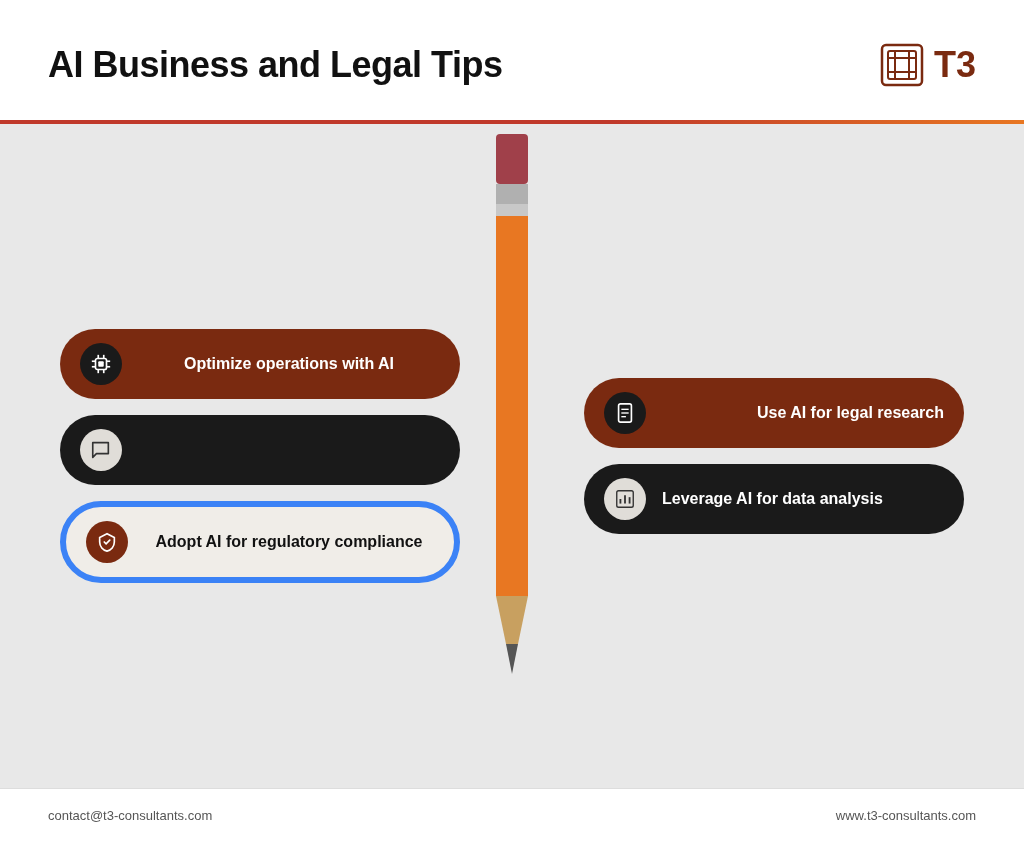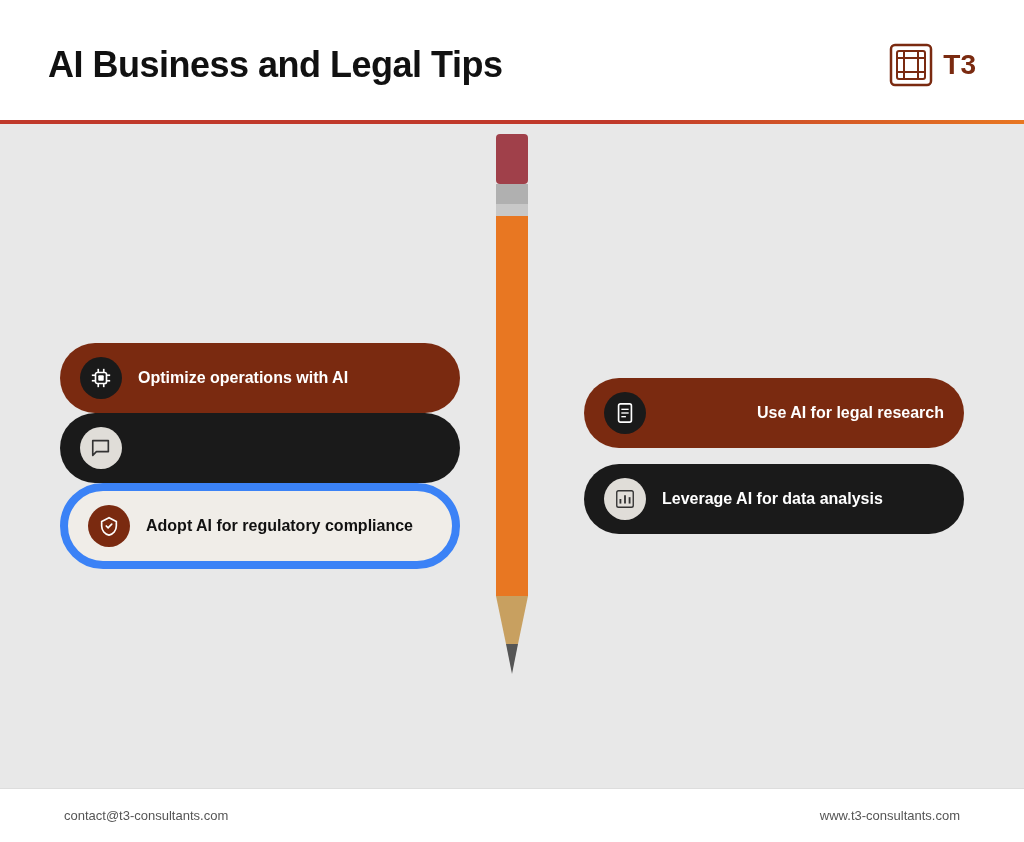--- a/index.html
+++ b/index.html
@@ -29,21 +29,21 @@
     .logo-area {
       display: flex;
       align-items: center;
       gap: 10px;
     }
     .logo-icon {
       width: 44px;
       height: 44px;
     }
     .logo-text {
-      font-size: 28px;
+      font-size: 36px;
       font-weight: 700;
       color: #7a2a10;
     }
 
     
     .header-divider {
       height: 4px;
       background: linear-gradient(to right, #c0392b 60%, #e87722 100%);
       width: 100%;
     }
@@ -81,22 +81,23 @@
       height: 100%;
       display: flex;
       align-items: center;
       justify-content: space-between;
       padding: 40px 60px;
     }
 
     .left-cards {
       display: flex;
       flex-direction: column;
-      gap: 0;
+      gap: 16px;
       width: 400px;
+      text-align: center;
     }
 
     .right-cards {
       display: flex;
       flex-direction: column;
       gap: 16px;
       width: 380px;
     }
 
     .card {
@@ -114,21 +115,21 @@
     }
 
     .card-dark {
       background: #1a1a1a;
       color: #fff;
     }
 
     .card-light {
       background: #f0ede8;
       color: #111;
-      border: 8px solid #3b82f6;
+      border: 6px solid #3b82f6;
     }
 
     .card-icon-circle {
       width: 42px;
       height: 42px;
       border-radius: 50%;
       display: flex;
       align-items: center;
       justify-content: center;
       flex-shrink: 0;
@@ -163,21 +164,21 @@
     }
 
     
     .footer {
       height: 54px;
       background: #fff;
       border-top: 1px solid #ddd;
       display: flex;
       align-items: center;
       justify-content: space-between;
-      padding: 0 64px;
+      padding: 0 48px;
       gap: 26px;
     }
     .footer-text {
       font-size: 13px;
       color: #555;
     }
   </style>
 </head>
 <body>
 

